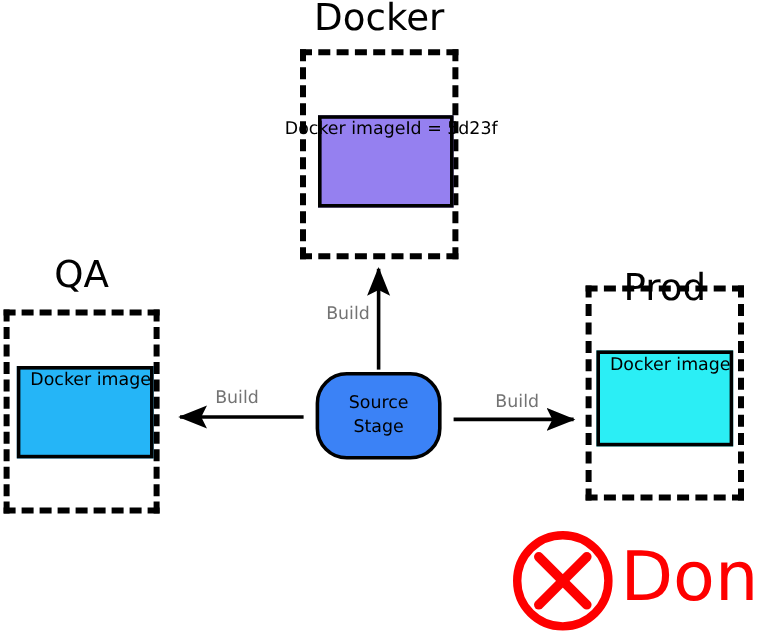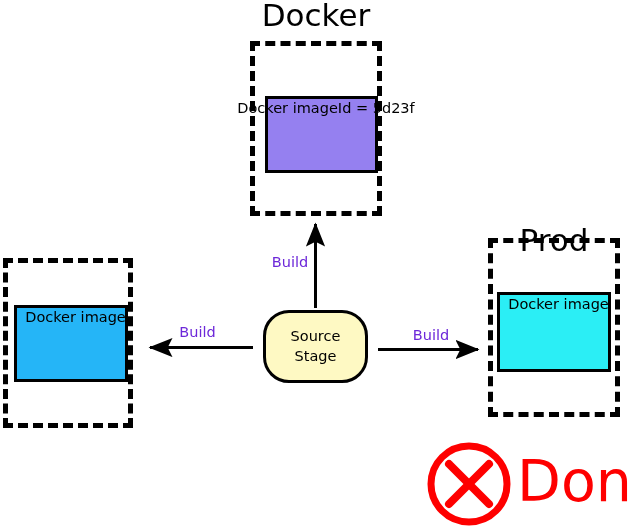--- a/index.html
+++ b/index.html
@@ -70,21 +70,21 @@
   #docker-prod  { left: 497px; top: 292px; width: 114px; height: 80px; background: #2beef5; }
 
   
   #source-node {
     position: absolute;
     left: 263px;
     top: 310px;
     width: 105px;
     height: 73px;
     box-sizing: border-box;
-    background: #fef9c3;
+    background: #3b82f6;
     border: 3px solid #000000;
     border-radius: 26px;
     display: flex;
     flex-direction: column;
     align-items: center;
     justify-content: center;
   }
   #source-node .src-line {
     font-size: 14.5px;
     line-height: 1.35;
@@ -100,21 +100,21 @@
     width: 636px;
     height: 528px;
     pointer-events: none;
   }
 
   
   .build-label {
     position: absolute;
     font-size: 14.5px;
     line-height: 1;
-    color: #6d28d9;
+    color: #737373;
     white-space: nowrap;
     text-align: center;
   }
   #build-up    { left: 250px; top: 255px; width: 80px; }
   #build-left  { left: 160px; top: 325px; width: 75px; }
   #build-right { left: 395px; top: 328px; width: 72px; }
 
   
   #dont-group {
     position: absolute;
@@ -147,20 +147,21 @@
 
   <div class="env-title" id="title-stage">Docker</div>
 
   <div class="env-box" id="env-stage"></div>
 
   <div class="docker-box" id="docker-stage">
     <div class="docker-line">Docker image</div>
     <div class="docker-line">Id = 5d23f</div>
   </div>
 
+  <div class="env-title" id="title-qa">QA</div>
 
   <div class="env-box" id="env-qa"></div>
 
   <div class="docker-box" id="docker-qa">
     <div class="docker-line">Docker image</div>
   </div>
 
   <div class="env-title" id="title-prod">Prod</div>
 
   <div class="env-box" id="env-prod"></div>

